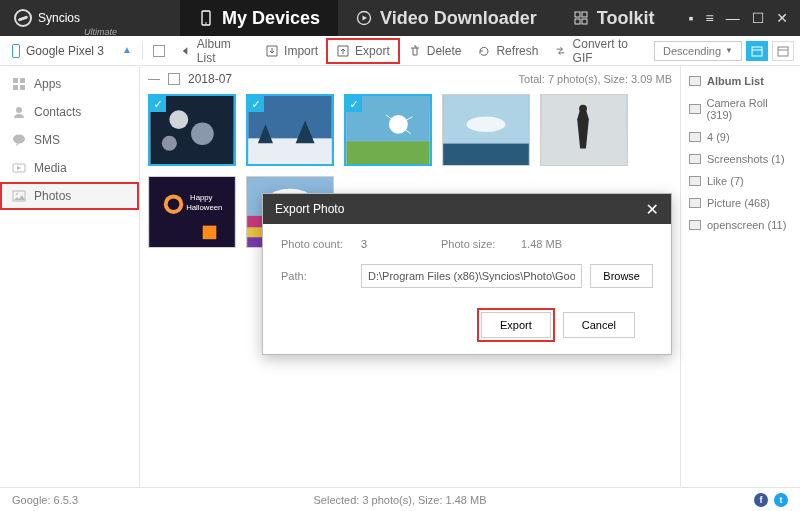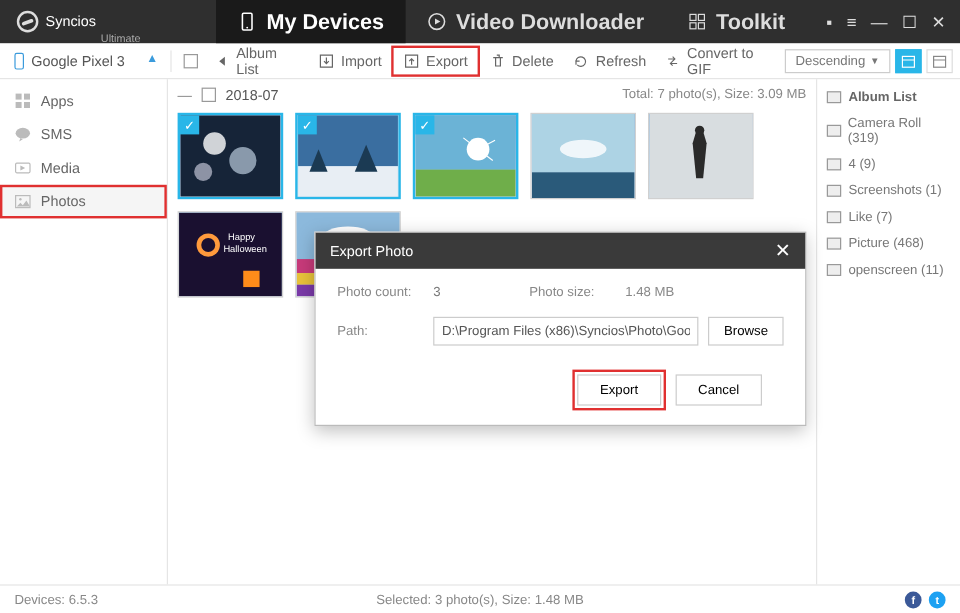--- a/index.html
+++ b/index.html
@@ -4,21 +4,21 @@
 <style>
 * { box-sizing: border-box; margin: 0; padding: 0; font-family: "Segoe UI", Arial, sans-serif; }
 body { width: 800px; height: 511px; background: #fff; overflow: hidden; font-size: 12px; color: #555; position: relative; }
 
 
 .titlebar { height: 36px; background: #2f2f2f; display: flex; align-items: center; color: #ddd; }
 .brand { display: flex; align-items: center; padding: 0 14px; gap: 6px; min-width: 180px; }
 .brand-logo { width: 18px; height: 18px; border: 2px solid #ddd; border-radius: 50%; position: relative; }
 .brand-logo::after { content: ""; position: absolute; left: 2px; top: 6px; width: 10px; height: 3px; background: #ddd; border-radius: 2px; transform: rotate(-20deg); }
 .brand-name { font-size: 12px; color: #fff; }
-.brand-sub { font-size: 9px; color: #aaa; margin-left: -2px; margin-top: 28px; }
+.brand-sub { font-size: 9px; font-style: italic; color: #aaa; margin-left: -2px; margin-top: 28px; }
 .tabs { display: flex; height: 100%; }
 .tab { display: flex; align-items: center; gap: 8px; padding: 0 18px; color: #ddd; font-size: 18px; font-weight: 600; }
 .tab.active { background: #1a1a1a; color: #fff; }
 .tab svg { width: 16px; height: 16px; }
 .win-ctrls { margin-left: auto; display: flex; gap: 12px; padding-right: 12px; }
 .win-ctrls span { color: #ddd; font-size: 14px; cursor: pointer; }
 
 
 .toolbar { height: 30px; border-bottom: 1px solid #e5e5e5; display: flex; align-items: center; padding: 0 6px; }
 .device-select { display: flex; align-items: flex-start; gap: 6px; padding: 0 6px; width: 140px; }
@@ -202,20 +202,29 @@
             <rect x="8" y="1" width="5" height="5" fill="#bbb"></rect>
             <rect x="1" y="8" width="5" height="5" fill="#bbb"></rect>
             <rect x="8" y="8" width="5" height="5" fill="#bbb"></rect>
           </svg>
         </span>
       <span>Apps</span>
     </div>
     <div class="sl-item">
       <span class="sl-icon">
           <svg width="14" height="14" viewBox="0 0 14 14">
+            <circle cx="7" cy="5" r="3" fill="#bbb"></circle>
+            <path d="M2 13 a5 4 0 0 1 10 0 Z" fill="#bbb"></path>
+          </svg>
+        </span>
+      <span>Contacts</span>
+    </div>
+    <div class="sl-item">
+      <span class="sl-icon">
+          <svg width="14" height="14" viewBox="0 0 14 14">
             <ellipse cx="7" cy="6" rx="6" ry="4.5" fill="#bbb"></ellipse>
             <path d="M5 10 l-1 3 l3 -2" fill="#bbb"></path>
           </svg>
         </span>
       <span>SMS</span>
     </div>
     <div class="sl-item">
       <span class="sl-icon">
           <svg width="14" height="14" viewBox="0 0 14 14">
             <rect x="1" y="3" width="12" height="8" rx="1" fill="none" stroke="#bbb"></rect>
@@ -344,19 +353,19 @@
       <button class="browse-btn">Browse</button>
     </div>
     <div class="dialog-footer">
       <button class="dbtn export-high">Export</button>
       <button class="dbtn">Cancel</button>
     </div>
   </div>
 </div>
 
 <div class="statusbar">
-  <span>Devices: 6.5.3</span>
+  <span>Google: 6.5.3</span>
   <span class="center">Selected: 3 photo(s), Size: 1.48 MB</span>
   <span class="right">
     <span class="social fb">f</span>
     <span class="social tw">t</span>
   </span>
 </div>
 
 </body></html>

